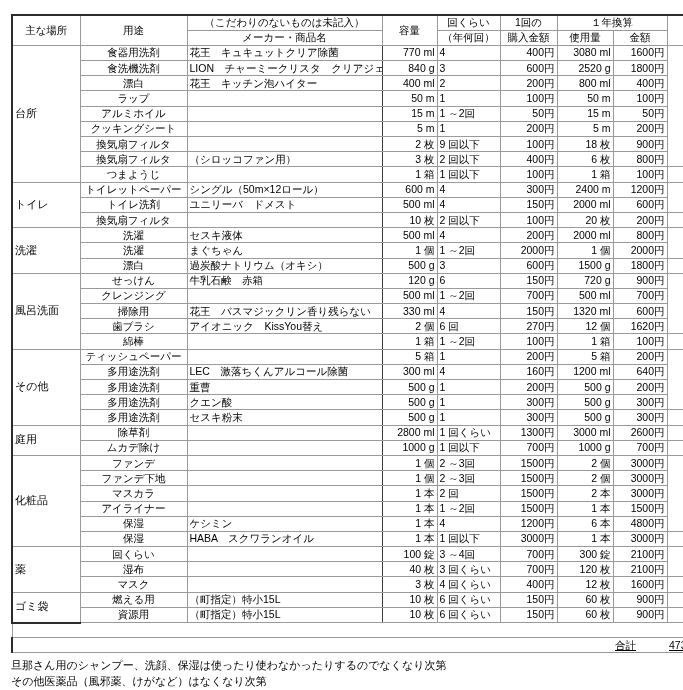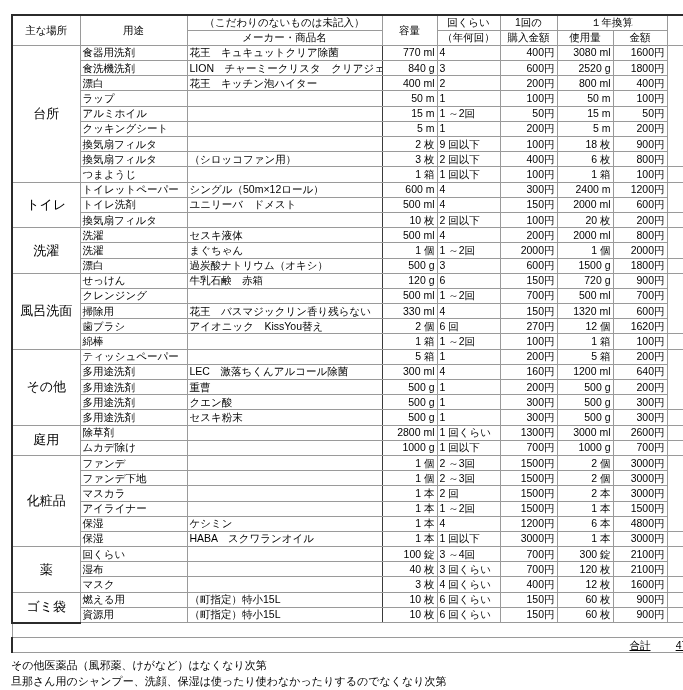--- a/index.html
+++ b/index.html
@@ -47,40 +47,39 @@
   .thickright { border-right: 1.6px solid #3a3a3a !important; }
 
   thead td {
     text-align: center;
     vertical-align: middle;
     height: 20px;
   }
   .hdr-tall { height: 40px; }
 
   td.place {
-    text-align: center;
     vertical-align: middle;
-    font-size: 13px;
-  }
-  td.use { text-align: left; }
+    font-size: 11px;
+  }
+  td.use { text-align: center; }
   td.prod { text-align: left; }
   td.num { text-align: right; }
   td.freq { text-align: left; padding-left: 3px; }
   td.sub { text-align: right; vertical-align: middle; }
   td.blank { background: #ffffff; }
 
   .footnotes {
     margin-top: 5px;
     font-size: 11px;
     line-height: 1.45;
   }
   .footnotes div { white-space: nowrap; }
 
   .total-row td {
-    text-align: center;
+    text-align: left;
     height: 16px;
     text-decoration: underline;
   }
   .spacer-row td { height: 13px; border-left: 2px solid #2b2b2b; border-right: 2px solid #2b2b2b; }
 </style>
 </head>
 <body>
 
 <div id="sheet">
 
@@ -495,17 +494,17 @@
       </tr>
       <tr class="total-row">
         <td colspan="7" class="outer-left" style="border-right:none;"></td>
         <td style="border-left:none;border-right:none;">合計</td>
         <td class="outer-right" style="border-left:none;">47310円</td>
       </tr>
     </tfoot>
   </table>
 
   <div class="footnotes">
+    <div>旦那さん用のシャンプー、洗顔、保湿は使ったり使わなかったりするのでなくなり次第</div>
     <div>その他医薬品（風邪薬、けがなど）はなくなり次第</div>
-    <div>旦那さん用のシャンプー、洗顔、保湿は使ったり使わなかったりするのでなくなり次第</div>
   </div>
 
 </div>
 
 </body></html>

